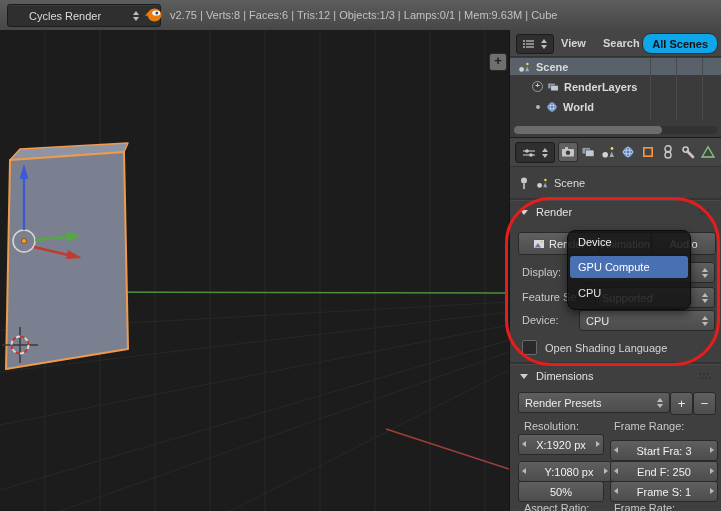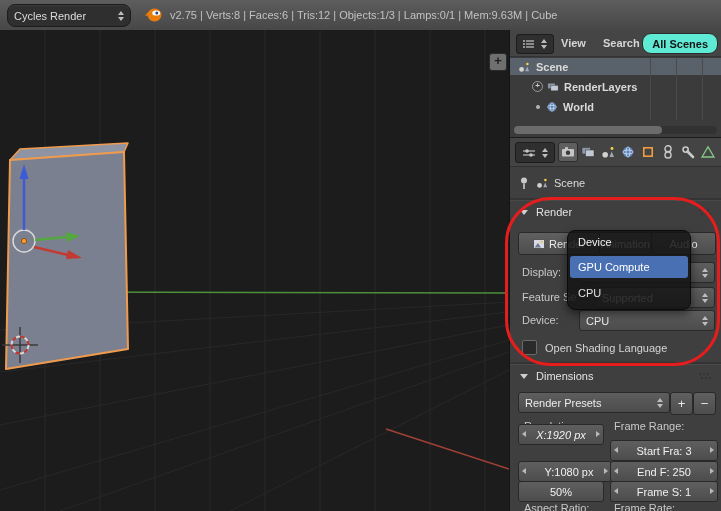--- a/index.html
+++ b/index.html
@@ -4,21 +4,21 @@
 <style>
   html,body{margin:0;padding:0;background:#111;}
   .app{position:relative;width:721px;height:511px;background:#1c1c1c;overflow:hidden;
        font-family:"Liberation Sans","DejaVu Sans",sans-serif;font-size:11px;color:#d0d0d0;
        -webkit-font-smoothing:antialiased;}
 
   
   .top-header{position:absolute;left:0;top:0;width:721px;height:30px;
     background:linear-gradient(#5d5d5d,#474747);border-bottom:1px solid #2a2a2a;}
   .engine-select{position:absolute;left:7px;top:4px;width:110px;height:21px;background:#2f2f2f;
-    border:1px solid #1c1c1c;border-radius:8px;display:flex;align-items:center;padding:0 6px;
+    border:1px solid #1c1c1c;border-radius:3px;display:flex;align-items:center;padding:0 21px;
     color:#dcdcdc;box-shadow:inset 0 1px 0 rgba(255,255,255,.06);}
   .engine-select .txt{flex:1;}
   .updown{display:flex;flex-direction:column;align-items:center;gap:2px;}
   .tri-up{width:0;height:0;border-left:3px solid transparent;border-right:3px solid transparent;border-bottom:4px solid #bdbdbd;}
   .tri-down{width:0;height:0;border-left:3px solid transparent;border-right:3px solid transparent;border-top:4px solid #bdbdbd;}
   .logo{position:absolute;left:144px;top:7px;}
   .stats{position:absolute;left:170px;top:9px;color:#c2c2c2;}
 
   
   .viewport{position:absolute;left:0;top:30px;width:509px;height:481px;background:#1c1c1c;border-right:1px solid #141414;}
@@ -33,21 +33,21 @@
     color:#ececec;display:flex;align-items:center;padding:0 6px;}
   .drop .updown{margin-left:auto;}
   .lbl{color:#c9c9c9;}
 
   
   .outliner{position:absolute;left:510px;top:30px;width:211px;height:107px;background:#3b3b3b;font-weight:bold;}
   .out-header{position:absolute;left:0;top:0;width:100%;height:26px;background:#454545;border-bottom:1px solid #323232;}
   .mode-btn{position:absolute;left:6px;top:4px;width:36px;height:18px;background:#2f2f2f;
     border:1px solid #1c1c1c;border-radius:3px;display:flex;align-items:center;justify-content:space-evenly;}
   .out-menu-label{position:absolute;top:7px;color:#d6d6d6;}
-  .allscenes{position:absolute;right:3px;top:3px;height:19px;padding:0 9px;background:#5eead4;
+  .allscenes{position:absolute;right:3px;top:3px;height:19px;padding:0 9px;background:#0ea5e9;
     border:1px solid #2c2c2c;border-radius:9px;color:#141414;display:flex;align-items:center;}
   .tree-row{position:absolute;left:0;width:100%;height:17px;display:flex;align-items:center;color:#dadada;}
   .tree-row.sel{background:#59616a;}
   .col-sep{position:absolute;top:28px;height:62px;width:1px;background:#4a4a4a;}
   .hscroll-track{position:absolute;left:4px;right:4px;top:96px;height:8px;background:#323232;border-radius:4px;}
   .hscroll-thumb{position:absolute;left:0;top:0;height:8px;width:148px;background:#6b6b6b;border-radius:4px;}
   .expander{width:9px;height:9px;border:1px solid #9a9a9a;border-radius:50%;color:#cfcfcf;
     font-size:8px;line-height:8px;text-align:center;margin-right:4px;}
   .dot{width:4px;height:4px;border-radius:50%;background:#b5b5b5;margin-right:6px;}
 
@@ -401,21 +401,21 @@
       </div>
       <div class="btn" style="position:absolute;left:160px;width:21px;height:21px;font-size:13px;">+</div>
       <div class="btn" style="position:absolute;left:183px;width:21px;height:21px;font-size:13px;">−</div>
     </div>
 
     <div class="row" style="top:282px;">
       <span class="lbl" style="position:absolute;left:14px;">Resolution:</span>
       <span class="lbl" style="position:absolute;left:104px;">Frame Range:</span>
     </div>
 
-    <div class="stepper" style="left:8px;top:286px;width:84px;font-style:italic;">
+    <div class="stepper" style="left:8px;top:296px;width:84px;">
       <span class="ar-l"></span>
         <span>X:1920 px</span>
         <span class="ar-r"></span>
     </div>
     <div class="stepper" style="left:8px;top:323px;width:84px;padding-left:8px;">
       <span class="ar-l"></span>
         <span>Y:1080 px</span>
         <span class="ar-r"></span>
     </div>
     <div class="stepper" style="left:8px;top:343px;width:84px;">

